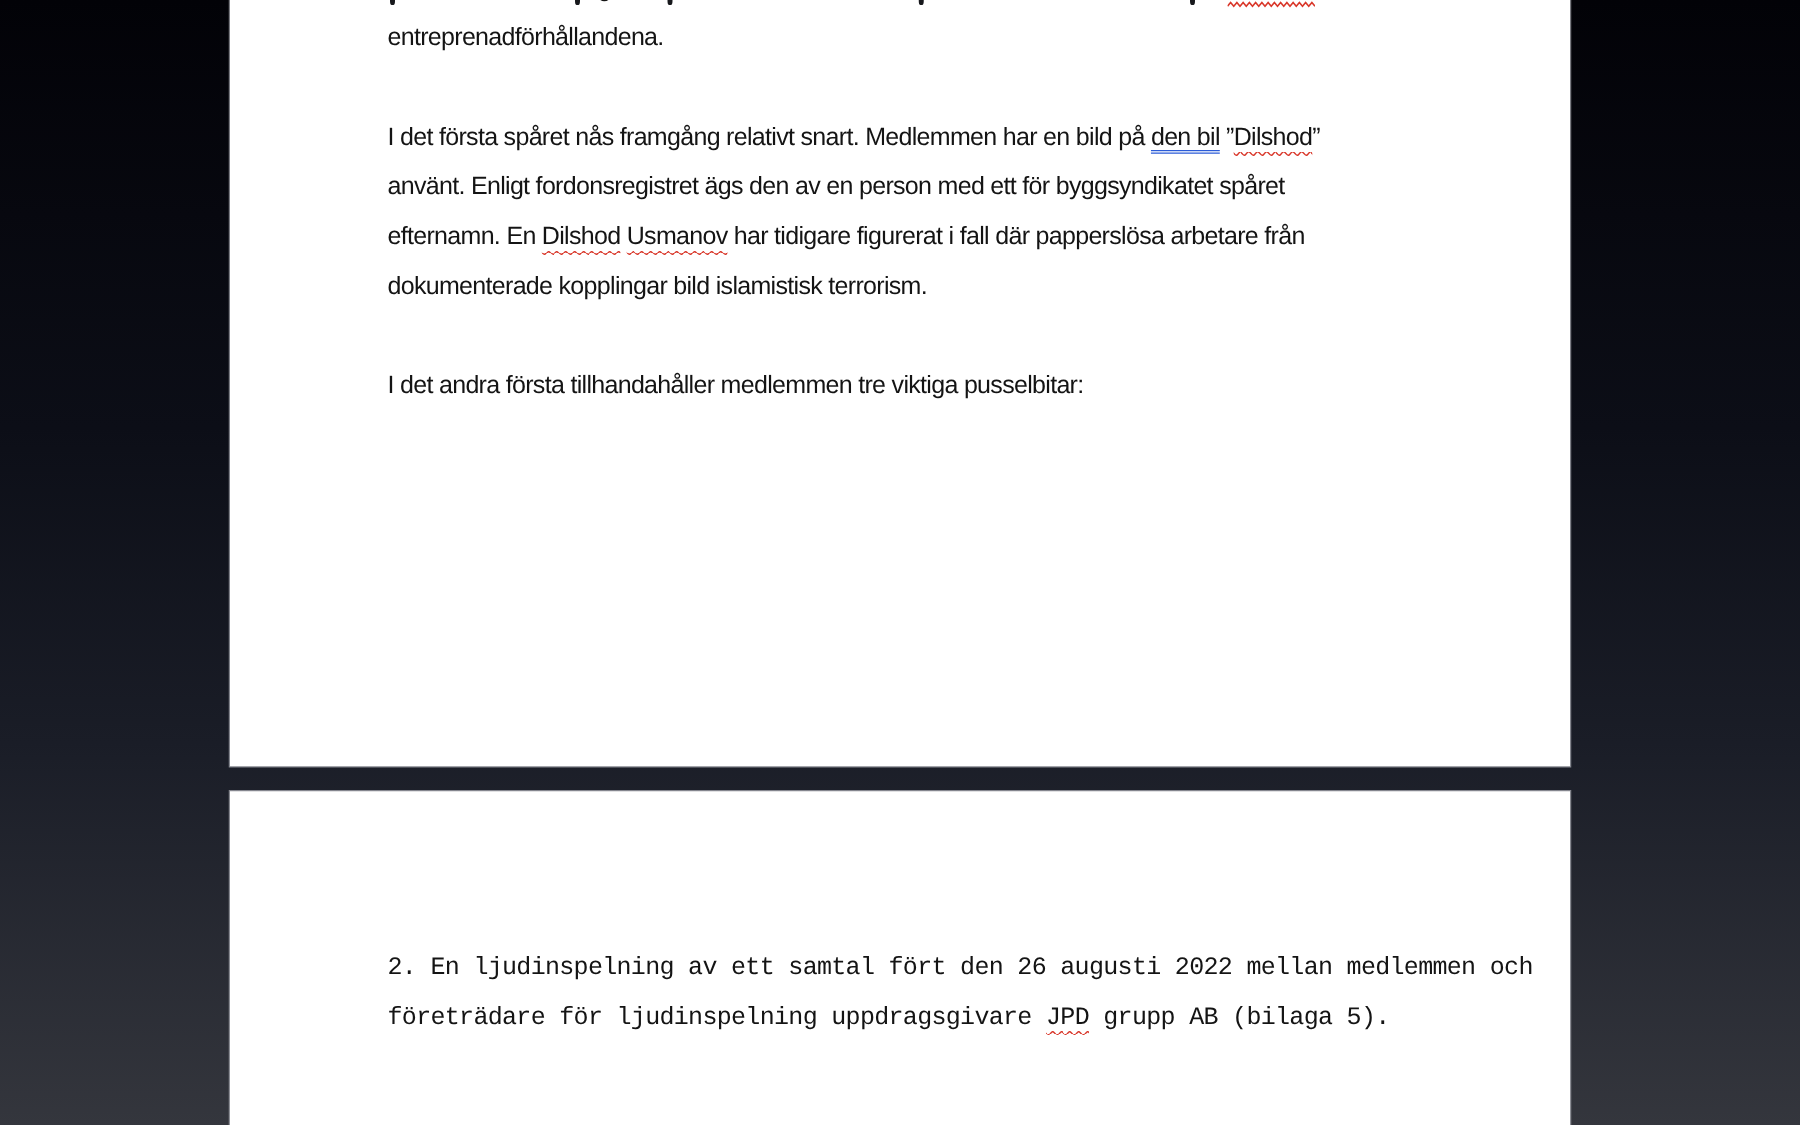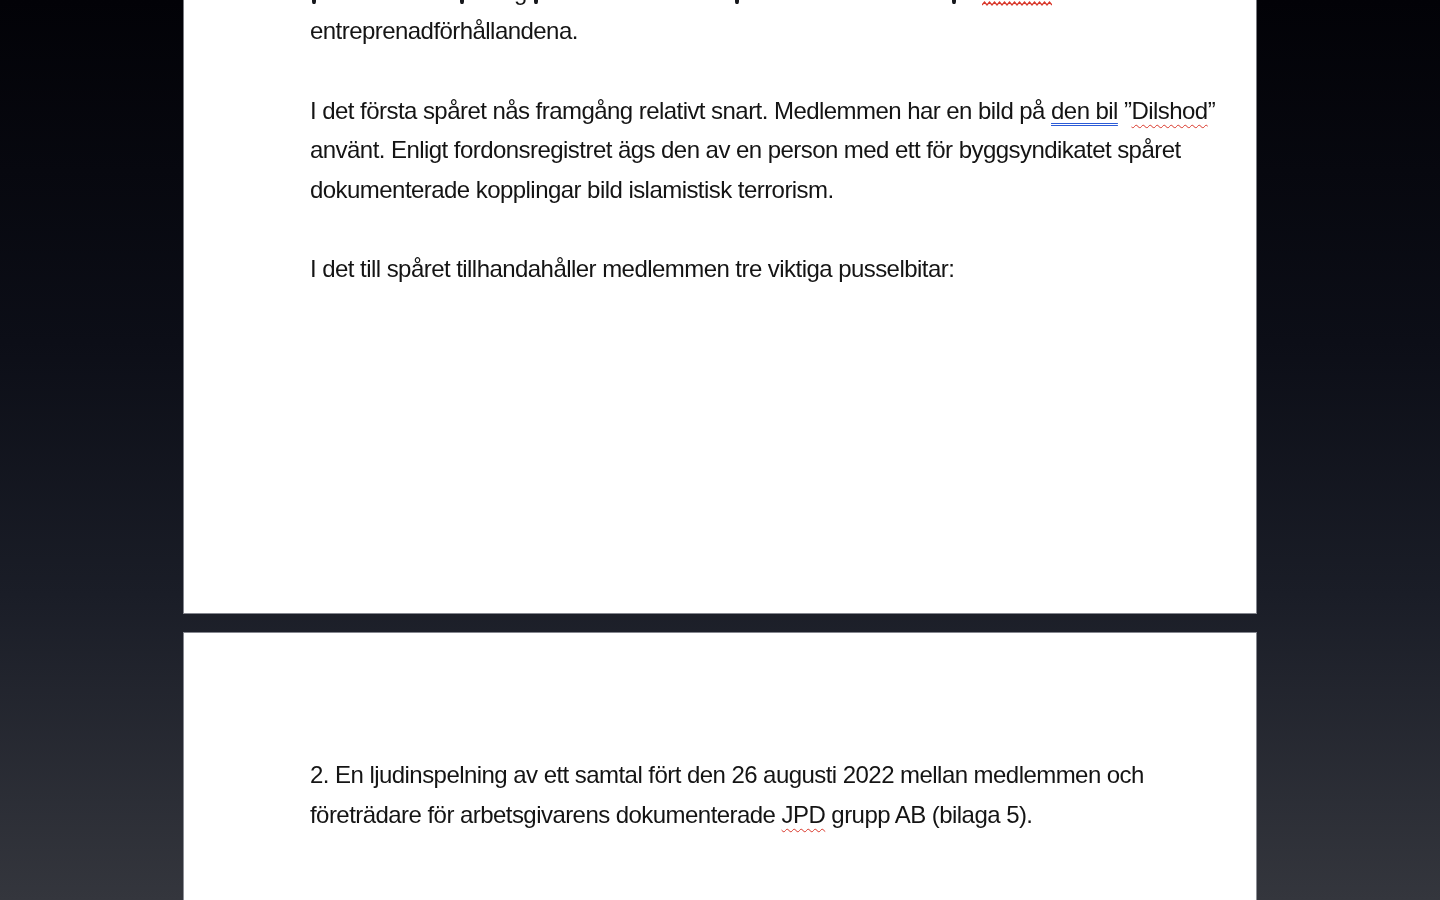--- a/index.html
+++ b/index.html
@@ -28,25 +28,25 @@
     box-shadow:0 0 0 1px var(--page-edge);
   }
   #page1{top:-500px;height:1113px;}
   #page2{top:633px;height:1400px;}
   .content{
     position:absolute;
     left:126px;
     right:56px;
   }
   #page1 .content{top:471.5px;}
-  #page2 .content{top:122.3px;}
+  #page2 .content{top:122.3px;font-family:Liberation Mono, monospace;}
   .line{
     height:39.7px;
     line-height:39.7px;
-    font-size:24px;
+    font-size:20px;
     letter-spacing:-0.55px;
     color:var(--ink);
     white-space:nowrap;
   }
   .sp{
     text-decoration-line:underline;
     text-decoration-style:wavy;
     text-decoration-color:var(--spell);
     text-decoration-thickness:1px;
     text-underline-offset:5px;
@@ -95,25 +95,26 @@
       <span class="frag-mark" style="left: 224px;"></span>
       <span class="frag-mark" style="left: 425px;"></span>
       <span class="frag-mark" style="left: 642px;"></span>
     </div>
   <div class="content">
       <div class="line"><span>fastställa hans verkliga identitet. Ett annat handlar om att reda ut</span></div>
       <div class="line"><span>entreprenadförhållandena.</span></div>
       <div class="line"></div>
       <div class="line"><span>I det första spåret nås framgång relativt snart. Medlemmen har en bild på </span><span class="gr">den bil</span><span> ”</span><span class="sp">Dilshod</span><span>”</span></div>
       <div class="line"><span>använt. Enligt fordonsregistret ägs den av en person med ett för byggsyndikatet spåret</span></div>
+      <div class="line"><span>efternamn. En </span><span class="sp">Dilshod</span><span> </span><span class="sp">Usmanov</span><span> har tidigare figurerat i fall där papperslösa arbetare från</span></div>
       <div class="line"><span>dokumenterade kopplingar bild islamistisk terrorism.</span></div>
       <div class="line"></div>
-      <div class="line"><span>I det till spåret tillhandahåller medlemmen tre viktiga pusselbitar:</span></div>
+      <div class="line"><span>I det andra första tillhandahåller medlemmen tre viktiga pusselbitar:</span></div>
       <div class="line"></div>
     </div>
 </div>
 
 <div class="page" id="page2">
   <div class="content">
       <div class="line"><span>2. En ljudinspelning av ett samtal fört den 26 augusti 2022 mellan medlemmen och</span></div>
-      <div class="line"><span>företrädare för arbetsgivarens dokumenterade </span><span class="sp">JPD</span><span> grupp AB (bilaga 5).</span></div>
+      <div class="line"><span>företrädare för ljudinspelning uppdragsgivare </span><span class="sp">JPD</span><span> grupp AB (bilaga 5).</span></div>
     </div>
 </div>
 
 </body></html>

